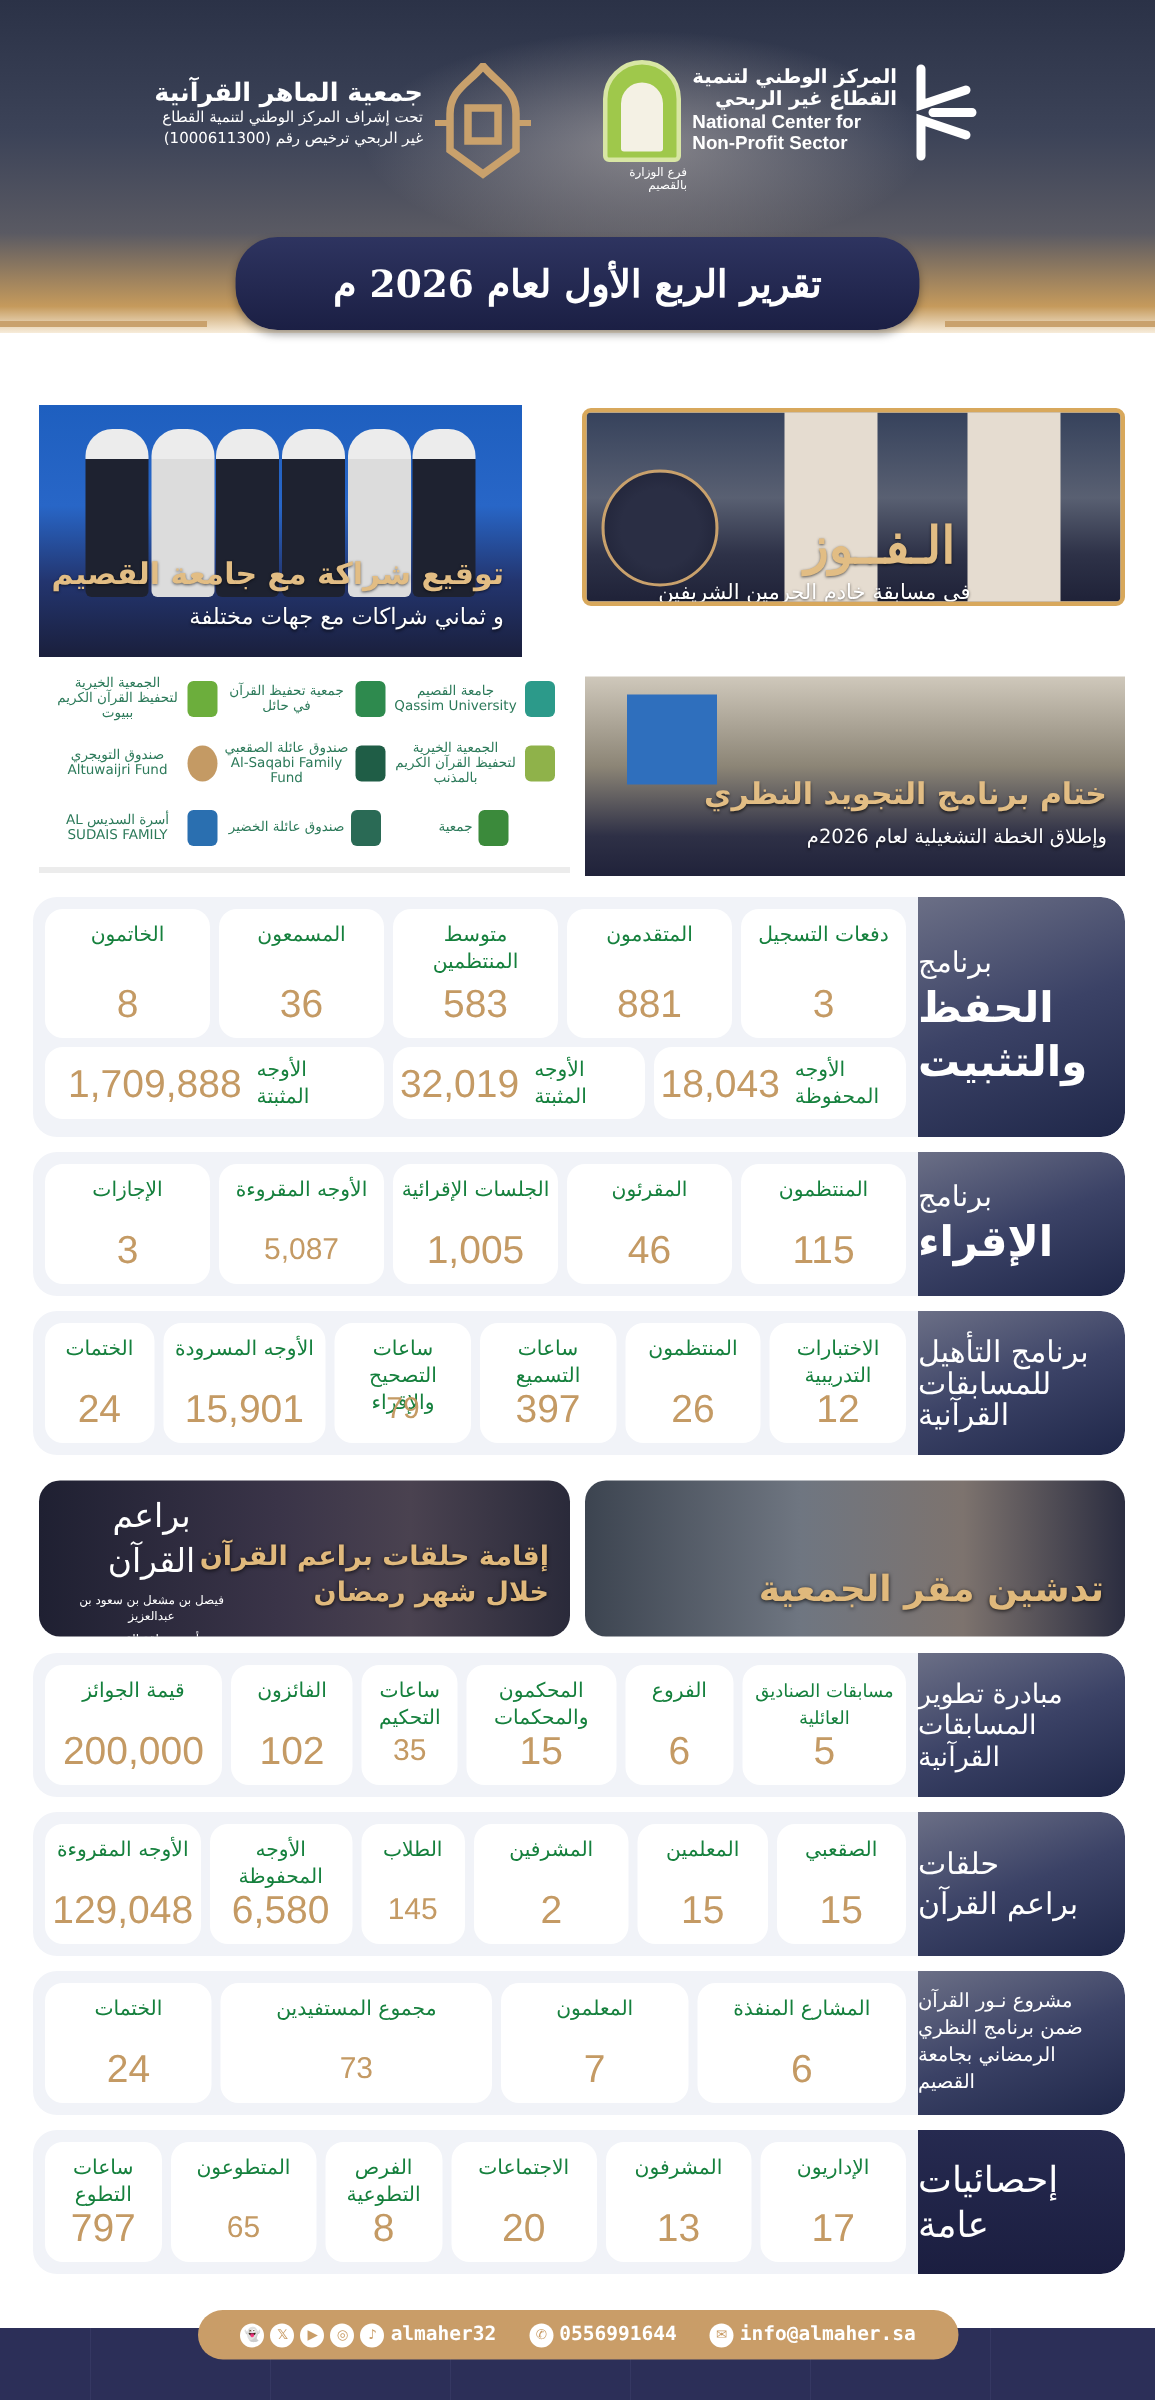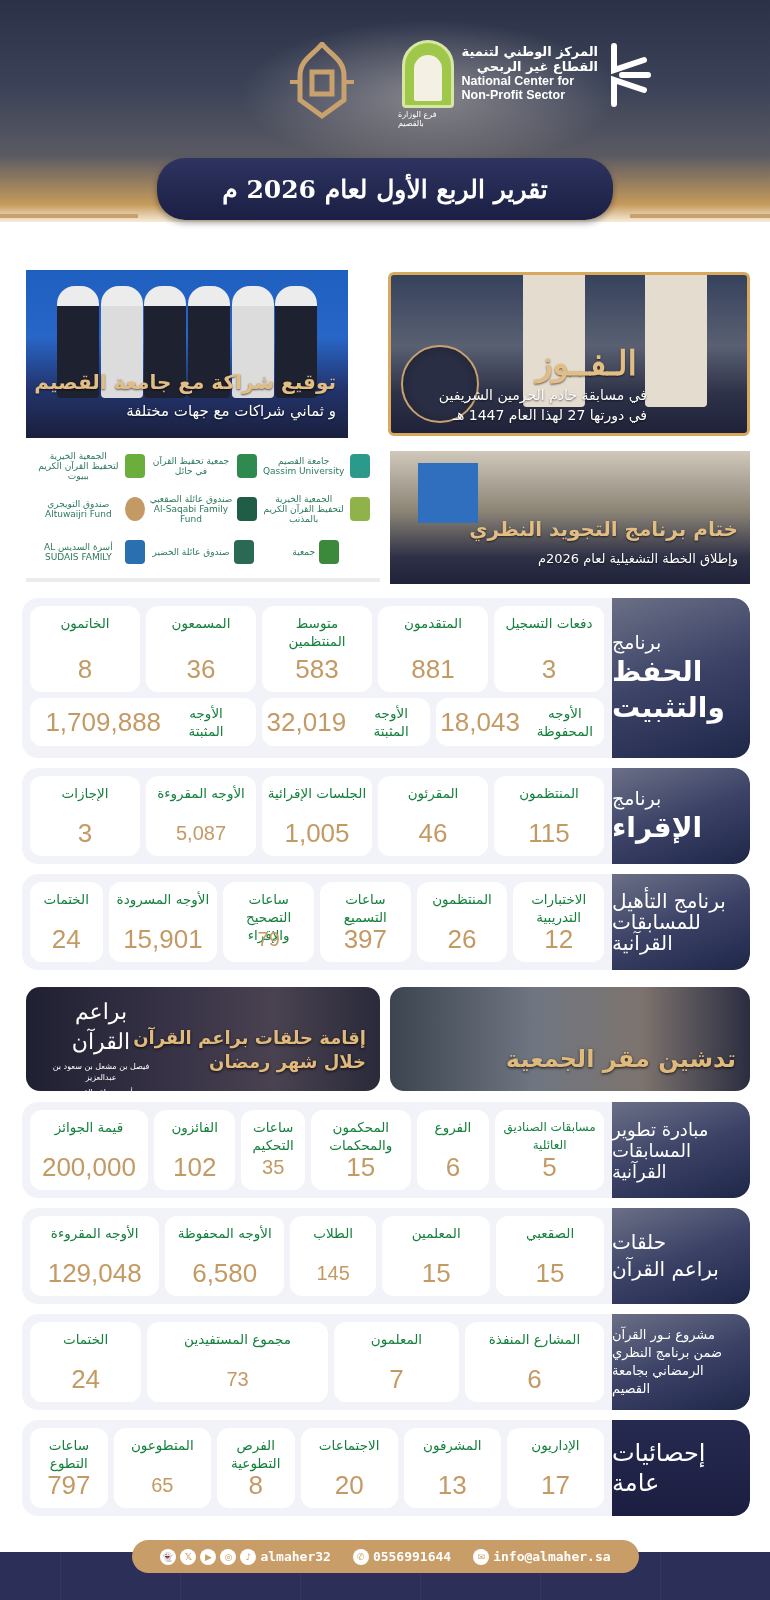--- a/index.html
+++ b/index.html
@@ -8,21 +8,21 @@
 
   
   .hero{position:absolute;left:0;top:0;width:770px;height:222px;
     background:linear-gradient(180deg,#2b3247 0%,#3c4358 40%,#5a5a63 70%,#c59a5c 92%,#f7ecda 100%);overflow:hidden}
   .hero .book{position:absolute;left:240px;top:20px;width:380px;height:150px;border-radius:40px;
     background:radial-gradient(ellipse at 50% 50%,rgba(220,210,200,.45),rgba(80,80,90,0) 70%);}
   .logo-ncnp{position:absolute;right:100px;top:44px;color:#fff;direction:rtl;text-align:right}
   .logo-ncnp .ar{font-size:13px;font-weight:bold;line-height:15px}
   .logo-ncnp .en{font-size:12.5px;font-weight:bold;direction:ltr;text-align:left;line-height:14px;font-family:"Liberation Sans",sans-serif}
   .ncnp-mark{position:absolute;right:112px;top:40px;width:54px;height:70px}
-  .min-logo{position:absolute;left:398px;top:40px;width:60px;height:82px;text-align:left}
+  .min-logo{position:absolute;left:398px;top:40px;width:60px;height:82px;text-align:right}
   .min-logo .arch{width:52px;height:68px;margin:0 auto;border-radius:26px 26px 4px 4px;
      background:#9fc84b;border:3px solid #d8e6a4;position:relative}
   .min-logo .arch::after{content:"";position:absolute;left:9px;top:12px;width:28px;height:46px;border-radius:14px 14px 2px 2px;background:#f4f1e4}
   .min-logo .cap{font-size:8px;color:#fff;margin-top:2px}
   .maher-mark{position:absolute;left:288px;top:42px;width:68px;height:78px}
   .maher-text{position:absolute;left:92px;top:52px;width:190px;color:#fff;text-align:right}
   .maher-text .name{font-size:17px;font-weight:bold;line-height:20px}
   .maher-text .sub{font-size:10px;line-height:14px}
   .title-pill{position:absolute;left:157px;top:158px;width:456px;height:62px;border-radius:28px;
     background:linear-gradient(180deg,#2e3460,#1b1f44);box-shadow:0 3px 6px rgba(0,0,0,.35);
@@ -35,21 +35,21 @@
     background:linear-gradient(180deg,#1e5fbf 0%,#2866c7 40%,#23356f 70%,#1a1f3c 100%)}
   .people{position:absolute;bottom:40px;left:30px;right:30px;height:110px;display:flex;justify-content:space-around;align-items:flex-end}
   .person{width:42px;height:112px;border-radius:18px 18px 4px 4px;background:linear-gradient(180deg,#ececec 0 18%,#1e2230 18% 100%)}
   .person.w{background:linear-gradient(180deg,#ececec 0 18%,#dcdcdc 18% 100%)}
   .card .ttl-gold{position:absolute;right:12px;color:#e2bd84;font-weight:bold;text-shadow:0 1px 2px rgba(0,0,0,.6)}
   .card .ttl-white{position:absolute;right:12px;color:#fff;text-shadow:0 1px 2px rgba(0,0,0,.6)}
   .logos-grid{position:absolute;left:26px;top:440px;width:354px;height:142px;background:#fff;border-bottom:4px solid #ececec;
     display:grid;grid-template-columns:repeat(3,1fr);grid-template-rows:repeat(3,1fr);gap:4px;padding:6px 10px}
   .plogo{display:flex;align-items:center;justify-content:center;gap:4px;font-size:9px;color:#2c7a5a;text-align:center}
   .plogo .mk{width:20px;height:24px;border-radius:4px;flex:none}
-  .win-card{left:388px;top:272px;width:362px;height:164px;border:3px solid #d8a85c;border-radius:6px;
+  .win-card{left:388px;top:272px;width:362px;height:132px;border:3px solid #d8a85c;border-radius:6px;
     background:linear-gradient(180deg,#36425c 0%,#596072 45%,#2e3248 75%,#1f2238 100%)}
   .win-seal{position:absolute;left:10px;bottom:10px;width:78px;height:78px;border-radius:50%;
     border:2px solid #c9a16c;background:radial-gradient(circle,#2a2e44 50%,#1c1f33 100%)}
   .win-men{position:absolute;top:-38px;right:40px;display:flex;gap:60px}
   .win-men .person{width:62px;height:170px;background:linear-gradient(180deg,#efe8de 0 16%,#e5dcd0 16% 100%)}
   .tajweed-card{left:390px;top:451px;width:360px;height:133px;
     background:linear-gradient(180deg,#cfc8bb 0%,#8c8576 45%,#2e3046 80%,#20223a 100%)}
   .screen{position:absolute;left:28px;top:12px;width:60px;height:60px;background:#2f6fbd}
 
   
@@ -60,21 +60,21 @@
   .sec-label.photo{background:linear-gradient(160deg,#6b6f86 0%,#3b4266 50%,#1f2749 100%)}
   .sec-label .l1{font-size:19px;line-height:24px}
   .sec-label .l2{font-size:28px;font-weight:bold;line-height:36px}
   .sec-label .sm{font-size:20px;line-height:21px}
   .cells{position:absolute;left:8px;right:146px;display:flex;gap:6px;direction:rtl}
   .cell{flex:1;background:#fff;border-radius:12px;position:relative;text-align:center}
   .cell .lbl{position:absolute;top:8px;left:4px;right:4px;font-size:13.5px;line-height:18px;color:#15803d}
   .cell .val{position:absolute;bottom:8px;left:0;right:0;font-size:26px;line-height:30px;color:#c49a64;font-family:"Liberation Sans",sans-serif}
   .cell .val.sm{font-size:20px}
   .cell.wide{display:flex;align-items:center;justify-content:center;gap:10px}
-  .cell.wide .lbl{position:static;font-size:13.5px;text-align:center;width:70px}
+  .cell.wide .lbl{position:static;font-size:13.5px;text-align:left;width:70px}
   .cell.wide .val{position:static;font-size:26px}
 
   
   .banner{position:absolute;height:104px;border-radius:14px;overflow:hidden}
   .banner-ramadan{left:26px;top:987px;width:354px;background:linear-gradient(90deg,#1f2032 0%,#3a3448 45%,#4a4250 70%,#2a2a3a 100%)}
   .banner-hq{left:390px;top:987px;width:360px;background:linear-gradient(90deg,#3c4450 0%,#6f7681 40%,#7d736e 70%,#2b2d40 100%)}
   .banner .btxt{position:absolute;right:14px;color:#e0b97c;font-weight:bold;text-shadow:0 1px 3px rgba(0,0,0,.8);text-align:right}
   .callig{position:absolute;left:20px;top:10px;width:110px;color:#fff;text-align:center}
   .callig .big{font-size:22px;font-family:"DejaVu Serif",serif;line-height:30px}
   .callig .small{font-size:8px;line-height:11px;margin-top:4px}
@@ -106,20 +106,25 @@
   <div class="min-logo">
     <div class="arch"></div>
     <div class="cap">فرع الوزارة بالقصيم</div>
   </div>
 
   <svg class="maher-mark" viewBox="0 0 68 78">
     <path d="M34 2 C24 14 12 18 12 34 L12 58 L34 74 L56 58 L56 34 C56 18 44 14 34 2 Z" fill="none" stroke="#c9a16c" stroke-width="5"></path>
     <path d="M24 30 L44 30 L44 52 L24 52 Z" fill="none" stroke="#c9a16c" stroke-width="5"></path>
     <path d="M2 40 L10 40 M58 40 L66 40" stroke="#c9a16c" stroke-width="4"></path>
   </svg>
+  <div class="maher-text">
+    <div class="name">جمعية الماهر القرآنية</div>
+    <div class="sub">تحت إشراف المركز الوطني لتنمية القطاع</div>
+    <div class="sub">غير الربحي ترخيص رقم (1000611300)</div>
+  </div>
 </div>
 <div class="gold-rule" style="left:0;width:138px"></div>
 <div class="gold-rule" style="right:0;width:140px"></div>
 <div class="title-pill">تقرير الربع الأول لعام 2026 م</div>
 
 <div class="card partner-photo">
   <div class="people">
     <div class="person"></div>
       <div class="person w"></div>
       <div class="person"></div>
@@ -347,20 +352,24 @@
     <div class="sm" style="font-size:20px;line-height:27px">براعم القرآن</div>
   </div>
   <div class="cells" style="top:8px;height:80px">
     <div class="cell">
         <div class="lbl">الصقعبي</div>
         <div class="val">15</div>
       </div>
     <div class="cell">
         <div class="lbl">المعلمين</div>
         <div class="val">15</div>
+      </div>
+    <div class="cell" style="flex:1.2">
+        <div class="lbl">المشرفين</div>
+        <div class="val">2</div>
       </div>
     <div class="cell" style="flex:0.8">
         <div class="lbl">الطلاب</div>
         <div class="val sm">145</div>
       </div>
     <div class="cell" style="flex:1.1">
         <div class="lbl">الأوجه المحفوظة</div>
         <div class="val">6,580</div>
       </div>
     <div class="cell" style="flex:1.2">

